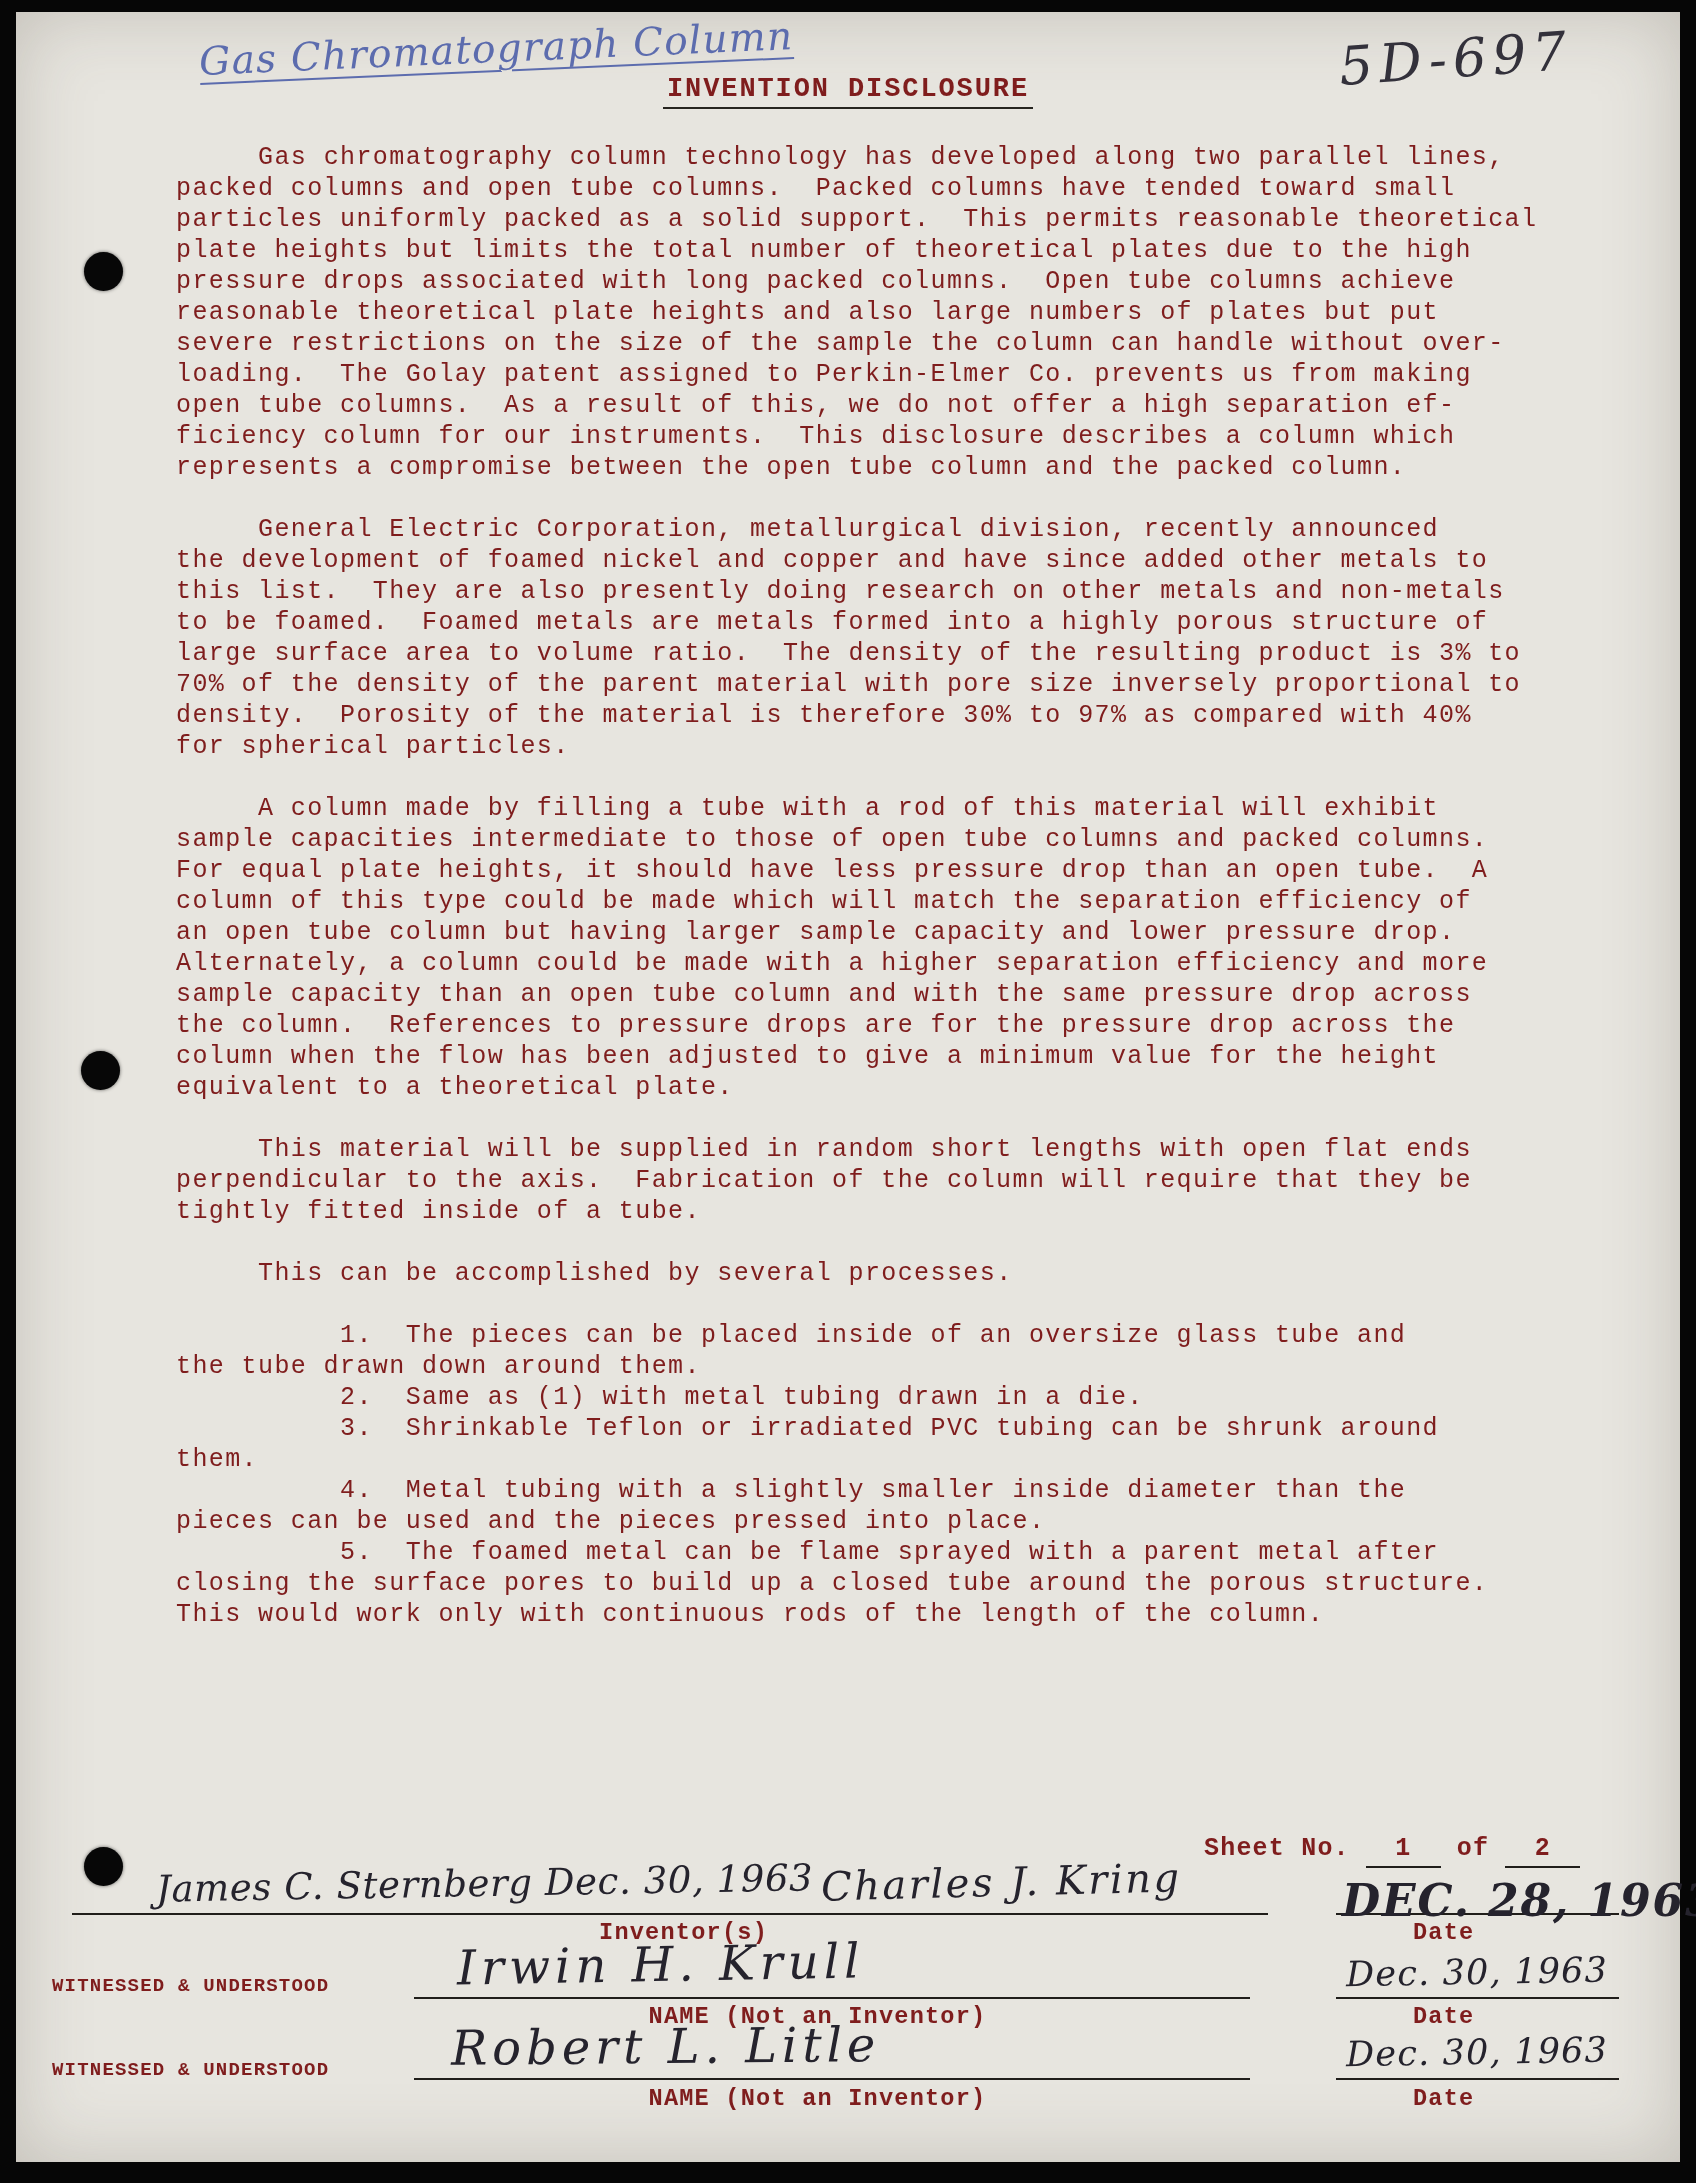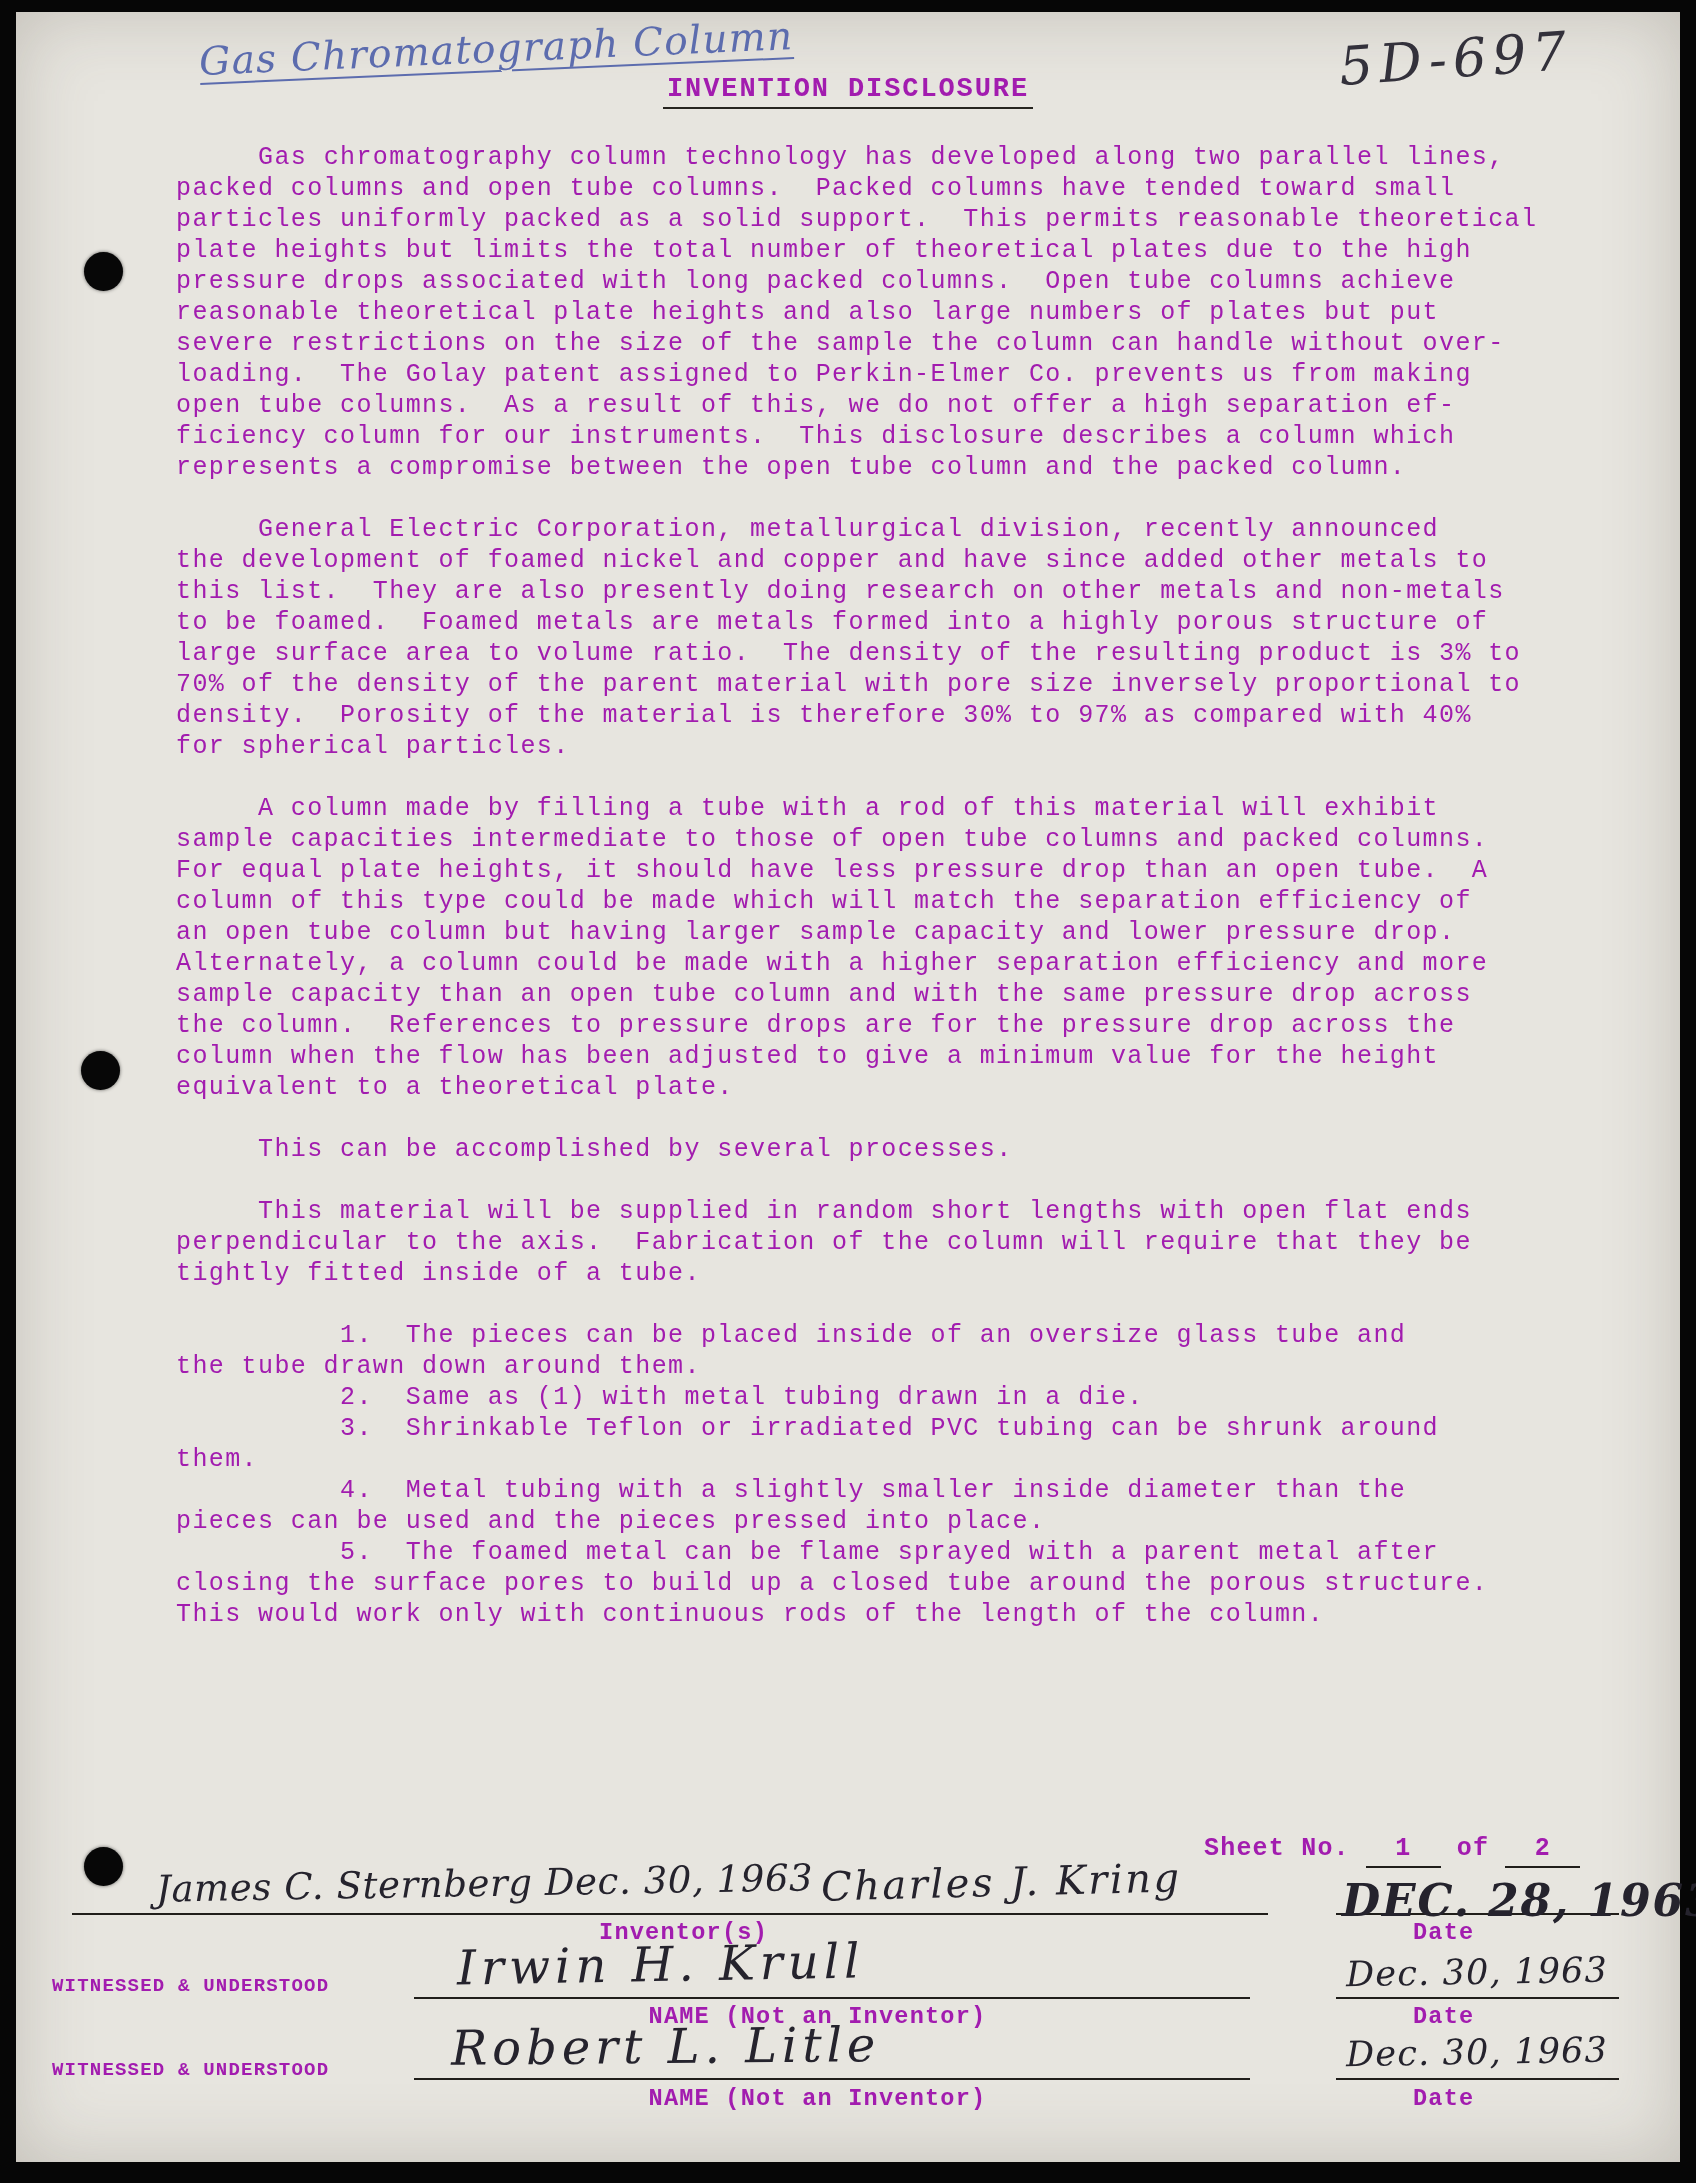--- a/index.html
+++ b/index.html
@@ -21,21 +21,21 @@
     border-radius: 50%;
     background: #070707;
     box-shadow: 0 0 3.7px rgba(0,0,0,0.6);
   }
   .hole-1 { left: 68px; top: 240px; }
   .hole-2 { left: 65px; top: 1039px; }
   .hole-3 { left: 68px; top: 1835px; }
 
   .typed {
     font-family: "Liberation Mono", "DejaVu Sans Mono", monospace;
-    color: #a21caf;
+    color: #7f1d1d;
   }
   .hand {
     font-family: "DejaVu Serif", "Liberation Serif", serif;
     font-style: italic;
   }
 
   .note-blue {
     position: absolute;
     left: 183px; top: 13.7px;
     font-size: 39px;
@@ -172,24 +172,24 @@
     <p class="typed">     A column made by filling a tube with a rod of this material will exhibit
 sample capacities intermediate to those of open tube columns and packed columns.
 For equal plate heights, it should have less pressure drop than an open tube.  A
 column of this type could be made which will match the separation efficiency of
 an open tube column but having larger sample capacity and lower pressure drop.
 Alternately, a column could be made with a higher separation efficiency and more
 sample capacity than an open tube column and with the same pressure drop across
 the column.  References to pressure drops are for the pressure drop across the
 column when the flow has been adjusted to give a minimum value for the height
 equivalent to a theoretical plate.</p>
-    <p class="typed">     This can be accomplished by several processes.</p>
     <p class="typed">     This material will be supplied in random short lengths with open flat ends
 perpendicular to the axis.  Fabrication of the column will require that they be
 tightly fitted inside of a tube.</p>
+    <p class="typed">     This can be accomplished by several processes.</p>
     <p class="typed">          1.  The pieces can be placed inside of an oversize glass tube and
 the tube drawn down around them.
           2.  Same as (1) with metal tubing drawn in a die.
           3.  Shrinkable Teflon or irradiated PVC tubing can be shrunk around
 them.
           4.  Metal tubing with a slightly smaller inside diameter than the
 pieces can be used and the pieces pressed into place.
           5.  The foamed metal can be flame sprayed with a parent metal after
 closing the surface pores to build up a closed tube around the porous structure.
 This would work only with continuous rods of the length of the column.</p>

